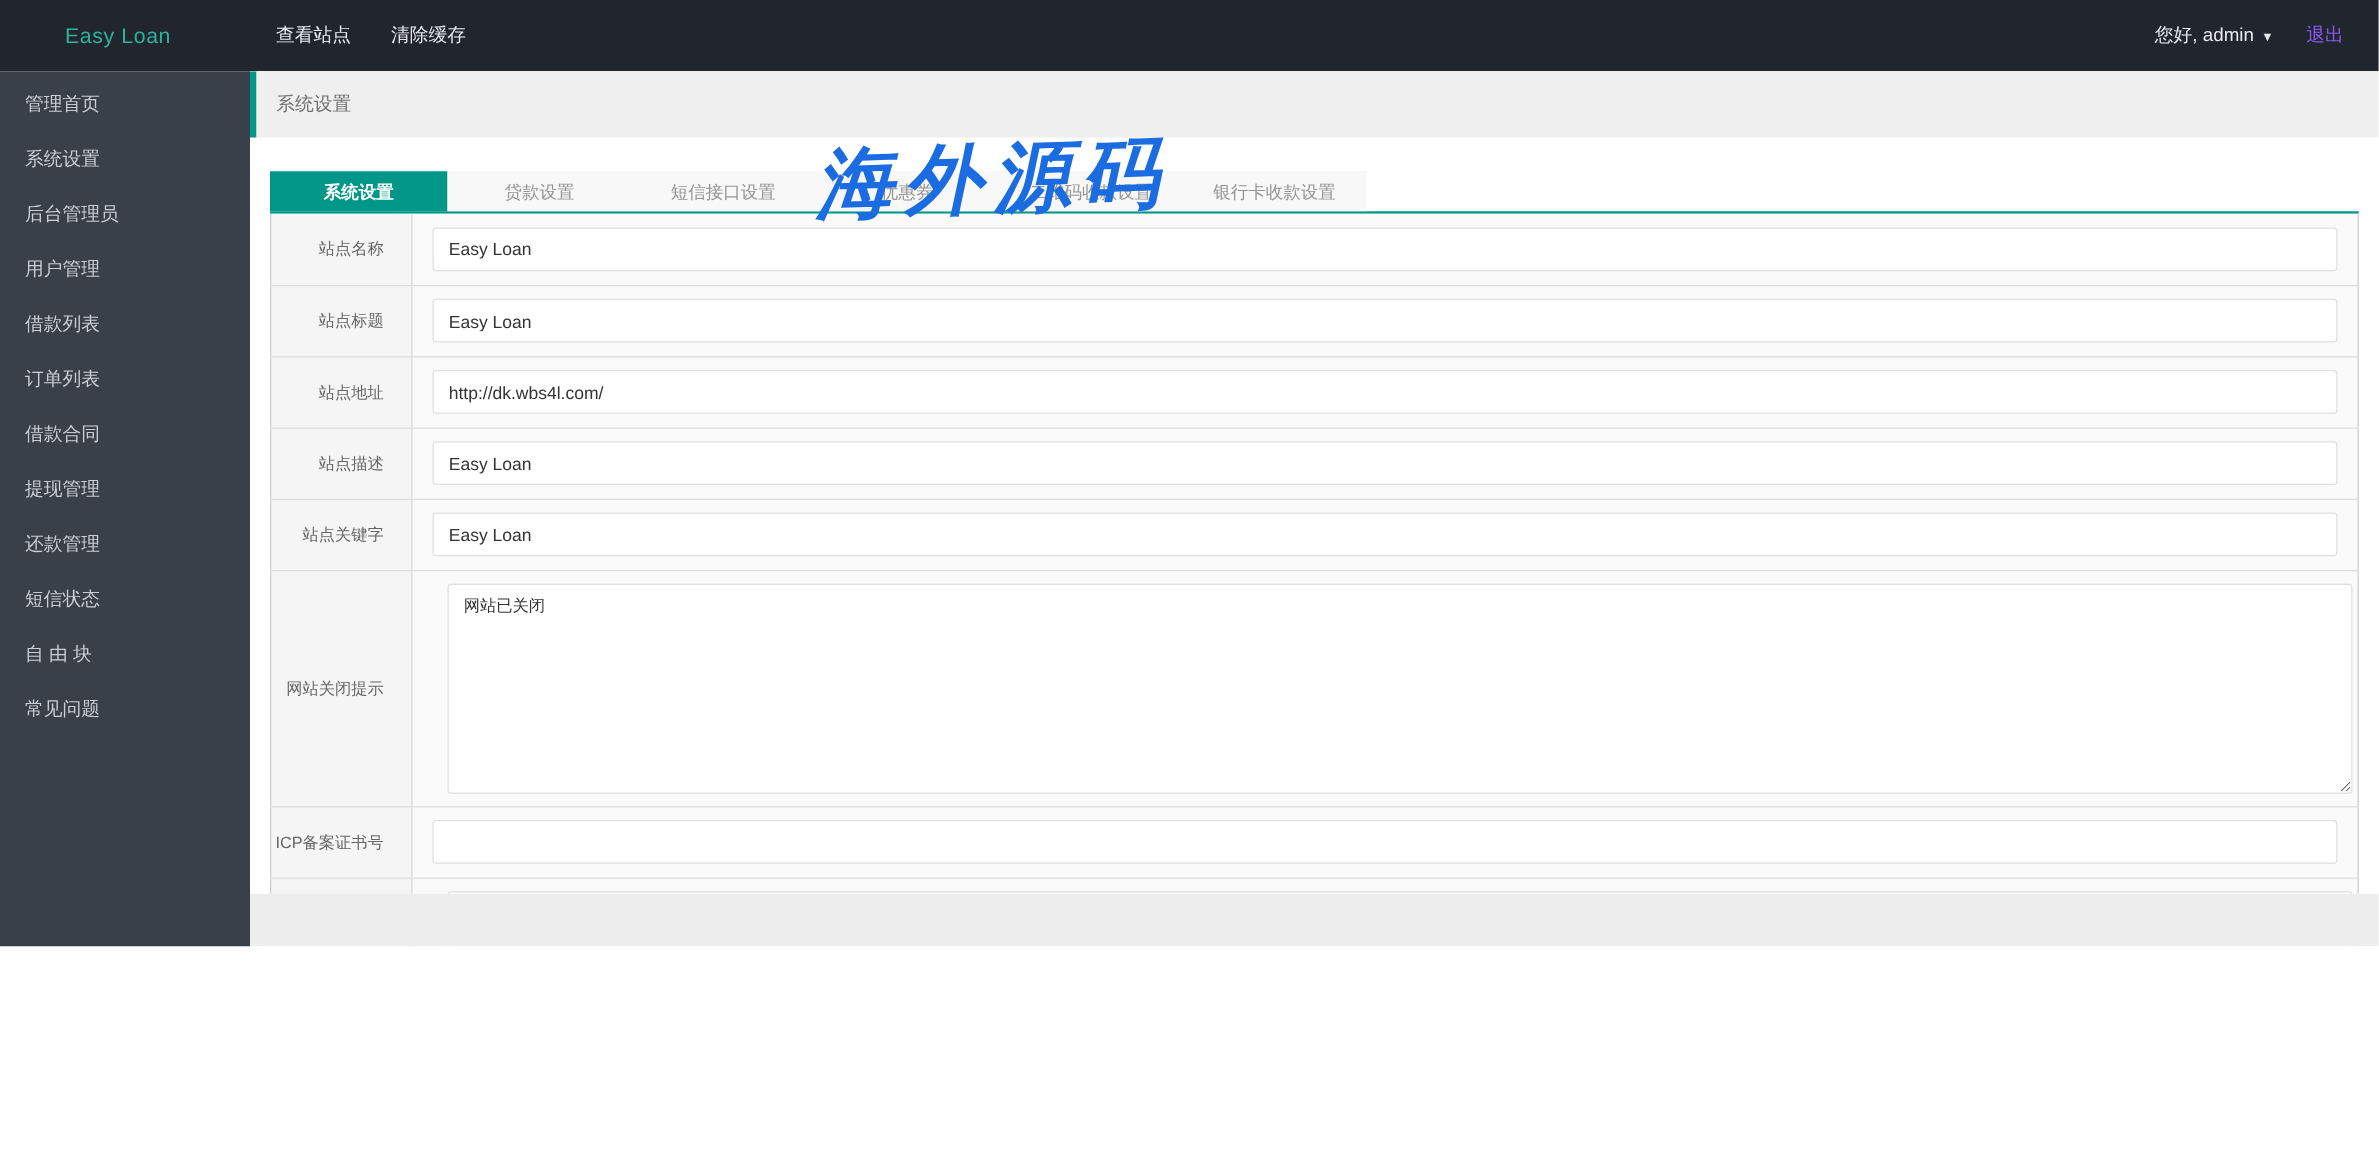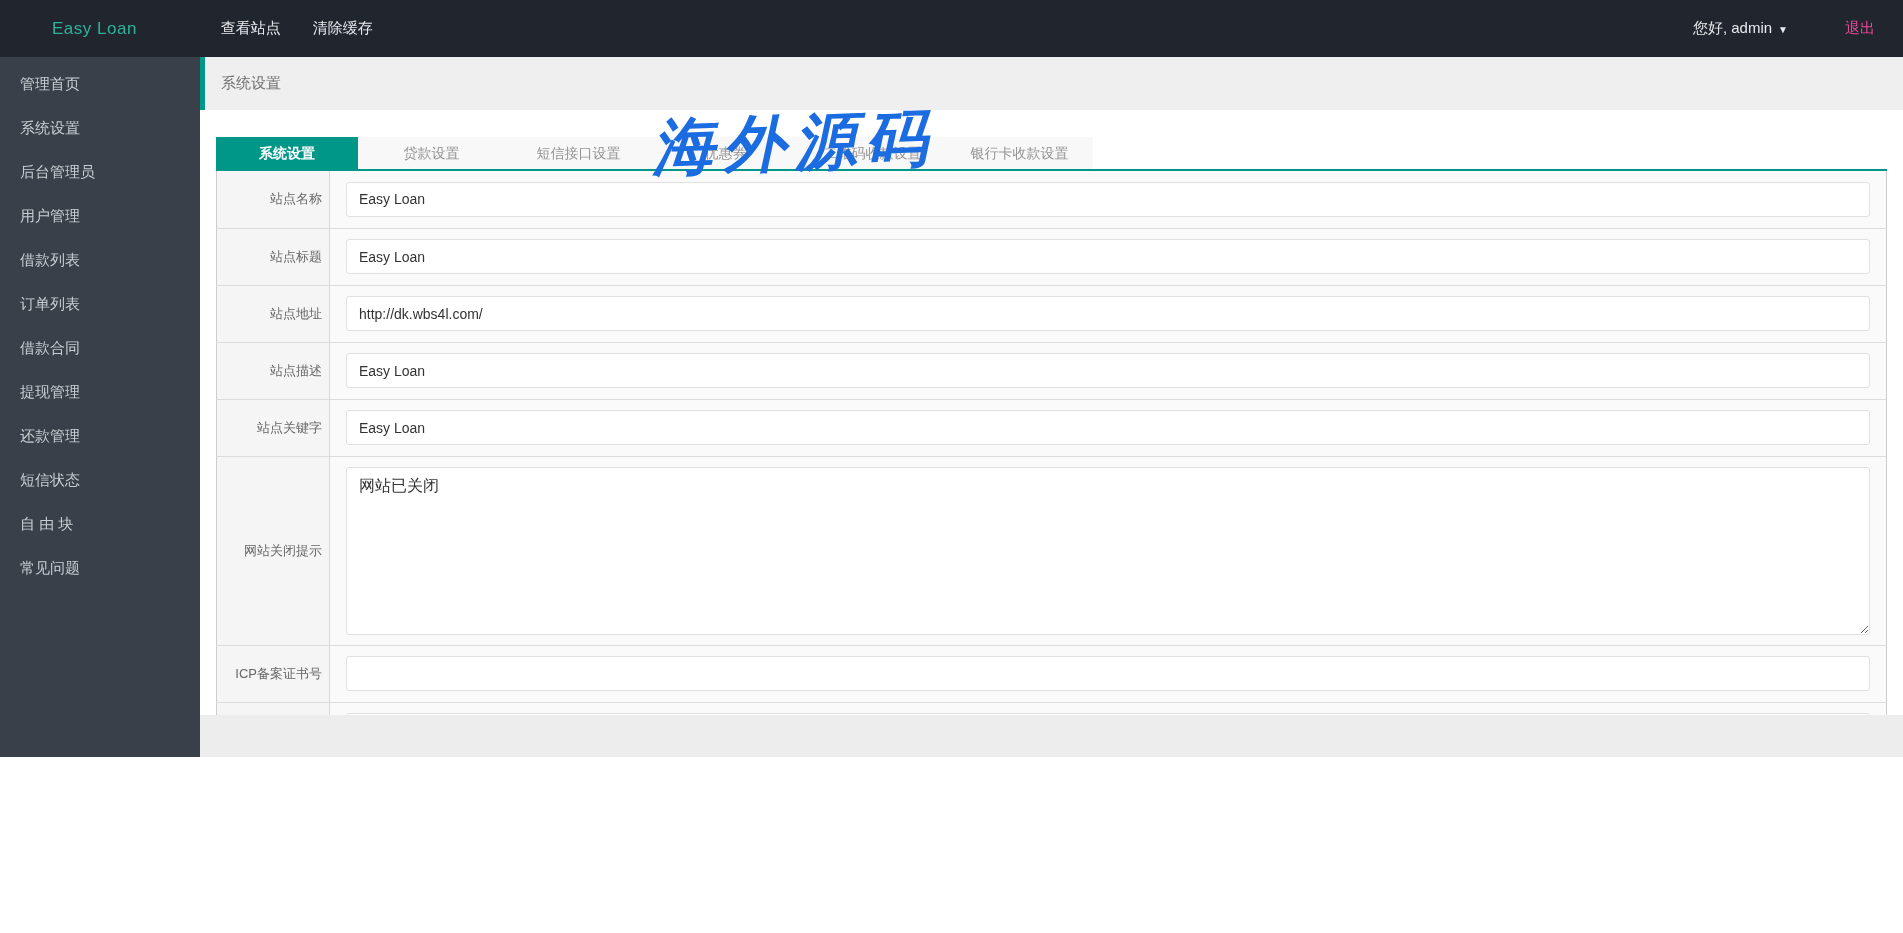--- a/index.html
+++ b/index.html
@@ -7,21 +7,21 @@
     font-family:"Liberation Sans", sans-serif; background:#fff; }
 
   
   .navbar { height:57px; background:#21252e; display:flex; align-items:center; }
   .navbar .logo { margin-left:52px; font-size:17px; color:#2eb29b; letter-spacing:.5px; white-space:nowrap; }
   .navbar .nav-links { display:flex; margin-left:84px; gap:32px;text-align:center; }
   .navbar .nav-links .nav-item { color:#e8eaed; font-size:15px; cursor:pointer; white-space:nowrap; }
   .navbar .nav-right { margin-left:auto; display:flex; align-items:center; gap:26px; padding-right:28px; }
   .navbar .user { color:#e8eaed; font-size:15px; cursor:pointer; white-space:nowrap; }
   .navbar .user .caret { font-size:10px; margin-left:6px; color:#e8eaed; }
-  .navbar .logout { color:#ec4899; font-size:15px; cursor:pointer; white-space:nowrap;margin-left:31px; }
+  .navbar .logout { color:#8b5cf6; font-size:15px; cursor:pointer; white-space:nowrap; }
 
   
   .layout { display:flex; height:700px; }
   .sidebar { width:200px; background:#394049; padding-top:5px; flex-shrink:0; }
   .sidebar ul { list-style:none; }
   .sidebar li { height:44px; line-height:44px; padding-left:20px; color:#c9ced4;
     font-size:15px; cursor:pointer; white-space:nowrap; }
 
   .main { flex:1; background:#fff; position:relative; overflow:hidden; }
 
@@ -42,33 +42,33 @@
   .tab { width:147px; height:32px; line-height:32px; text-align:center;
     font-size:14px; color:#949494; background:#f8f8f8; cursor:pointer; white-space:nowrap; }
   .tab.active { width:142px; background:#009688; color:#fff; font-weight:bold; }
 
   
   table.settings { margin-left:16px; width:1671px; border-collapse:collapse;
     border-left:1px solid #ccc; border-right:1px solid #ccc; table-layout:fixed; }
   table.settings th { height:39px; background:#ececec; font-size:14px; color:#555;
     font-weight:bold; text-align:center; border-bottom:1px solid #c9c9c9; }
   th.col-name, td.cell-label { width:113px; }
-  td.cell-label { background:#f5f5f5; text-align:right; padding-right:7px;
+  td.cell-label { background:#f5f5f5; text-align:right; padding-right:22px;
     font-size:13px; color:#666; border-right:1px solid #d8d8d8; }
   td.cell-content { background:#fafafa; padding:10px 16px; }
   table.settings tr.data-row { border-bottom:1px solid #dcdcdc; }
   tr.row-input td { height:57px; }
   tr.row-radio td { height:45px; }
 
   .txt-input { width:100%; height:35px; border:1px solid #e0e0e0; border-radius:3px;
     background:#fff; padding:0 12px; font-size:14px; color:#333;
     font-family:"Liberation Sans", sans-serif; outline:none; }
   .txt-area { width:100%; border:1px solid #e0e0e0; border-radius:3px; background:#fff;
-    padding:8px 12px; font-size:16px; color:#333; resize:both;
-    font-family:Liberation Sans, sans-serif; outline:none; display:block; }
+    padding:8px 12px; font-size:13px; color:#333; resize:both;
+    font-family:Liberation Sans, sans-serif; outline:none; display:block;margin-left:12px; }
   .ta-tall { height:168px; }
   .ta-bottom { height:215px; }
 
   .radio-group { display:flex; align-items:center; gap:14px; font-size:14px; color:#333; }
   .radio-group label { display:flex; align-items:center; gap:4px; cursor:pointer; }
   .radio-group input[type=radio] { width:14px; height:14px; accent-color:#2b7de9; cursor:pointer; }
 
   
   .footer-strip { position:absolute; left:0; bottom:0; width:100%; height:42px;
     background:#ededed; z-index:20; }

